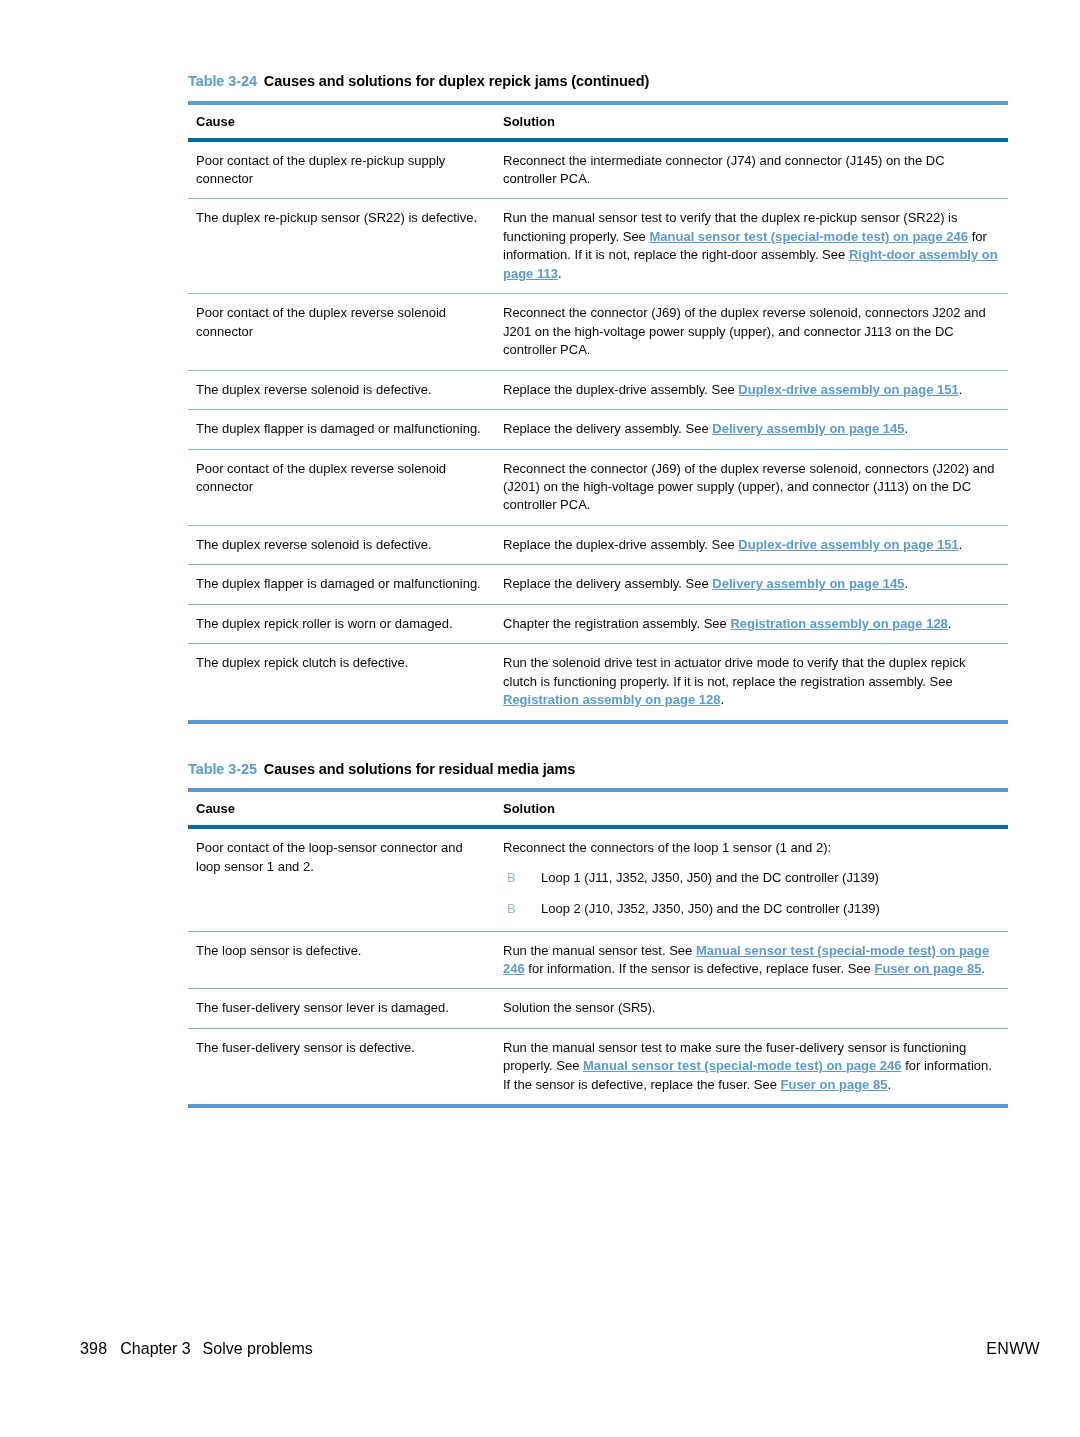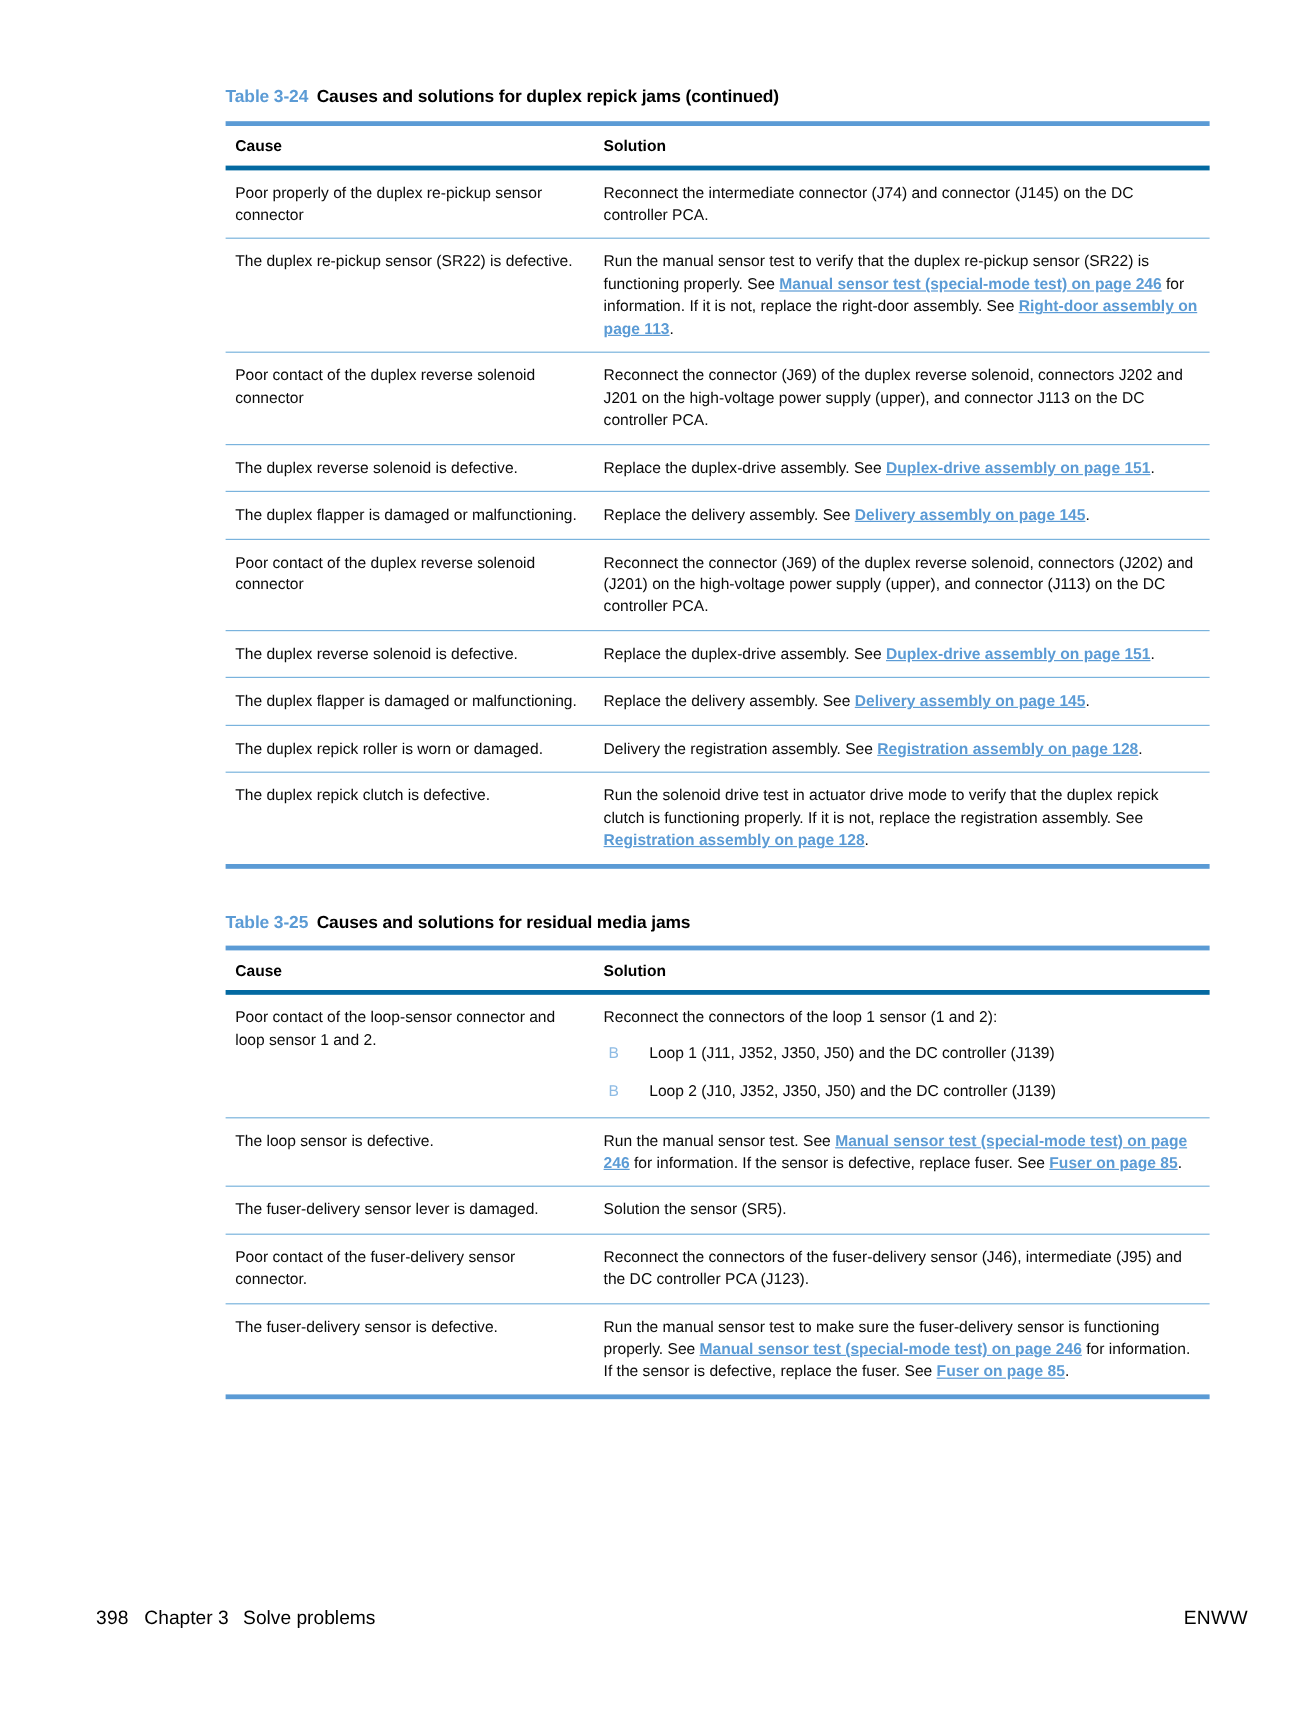--- a/index.html
+++ b/index.html
@@ -154,21 +154,21 @@
           <col class="c-solution">
         </colgroup>
       <thead>
         <tr>
           <th>Cause</th>
           <th>Solution</th>
         </tr>
       </thead>
       <tbody>
           <tr>
-            <td class="cause">Poor properly of the duplex re-pickup sensor connector</td>
+            <td class="cause">Poor contact of the duplex re-pickup supply connector</td>
             <td class="solution"><span><span>Reconnect the intermediate connector (J74) and connector (J145) on the DC controller PCA.</span></span></td>
           </tr>
           <tr>
             <td class="cause">The duplex re-pickup sensor (SR22) is defective.</td>
             <td class="solution"><span><span>Run the manual sensor test to verify that the duplex re-pickup sensor (SR22) is functioning properly. See </span><a class="xref" href="#">Manual sensor test (special-mode test) on page 246</a><span> for information. If it is not, replace the right-door assembly. See </span><a class="xref" href="#">Right-door assembly on page 113</a><span>.</span></span></td>
           </tr>
           <tr>
             <td class="cause">Poor contact of the duplex reverse solenoid connector</td>
             <td class="solution"><span><span>Reconnect the connector (J69) of the duplex reverse solenoid, connectors J202 and J201 on the high-voltage power supply (upper), and connector J113 on the DC controller PCA.</span></span></td>
           </tr>
@@ -187,21 +187,21 @@
           <tr>
             <td class="cause">The duplex reverse solenoid is defective.</td>
             <td class="solution"><span><span>Replace the duplex-drive assembly. See </span><a class="xref" href="#">Duplex-drive assembly on page 151</a><span>.</span></span></td>
           </tr>
           <tr>
             <td class="cause">The duplex flapper is damaged or malfunctioning.</td>
             <td class="solution"><span><span>Replace the delivery assembly. See </span><a class="xref" href="#">Delivery assembly on page 145</a><span>.</span></span></td>
           </tr>
           <tr>
             <td class="cause">The duplex repick roller is worn or damaged.</td>
-            <td class="solution"><span><span>Delivery the registration assembly. See </span><a class="xref" href="#">Registration assembly on page 128</a><span>.</span></span></td>
+            <td class="solution"><span><span>Chapter the registration assembly. See </span><a class="xref" href="#">Registration assembly on page 128</a><span>.</span></span></td>
           </tr>
           <tr>
             <td class="cause">The duplex repick clutch is defective.</td>
             <td class="solution"><span><span>Run the solenoid drive test in actuator drive mode to verify that the duplex repick clutch is functioning properly. If it is not, replace the registration assembly. See </span><a class="xref" href="#">Registration assembly on page 128</a><span>.</span></span></td>
           </tr>
         </tbody>
     </table>
 
     <div class="spacer-between-tables"></div>
 
@@ -236,24 +236,20 @@
           </tr>
           <tr>
             <td class="cause">The loop sensor is defective.</td>
             <td class="solution"><span><span>Run the manual sensor test. See </span><a class="xref" href="#">Manual sensor test (special-mode test) on page 246</a><span> for information. If the sensor is defective, replace fuser. See </span><a class="xref" href="#">Fuser  on page 85</a><span>.</span></span></td>
           </tr>
           <tr>
             <td class="cause">The fuser-delivery sensor lever is damaged.</td>
             <td class="solution"><span><span>Solution the sensor (SR5).</span></span></td>
           </tr>
           <tr>
-            <td class="cause">Poor contact of the fuser-delivery sensor connector.</td>
-            <td class="solution"><span><span>Reconnect the connectors of the fuser-delivery sensor (J46), intermediate (J95) and the DC controller PCA (J123).</span></span></td>
-          </tr>
-          <tr>
             <td class="cause">The fuser-delivery sensor is defective.</td>
             <td class="solution"><span><span>Run the manual sensor test to make sure the fuser-delivery sensor is functioning properly. See </span><a class="xref" href="#">Manual sensor test (special-mode test) on page 246</a><span> for information. If the sensor is defective, replace the fuser. See </span><a class="xref" href="#">Fuser  on page 85</a><span>.</span></span></td>
           </tr>
         </tbody>
     </table>
 
   </div>
 
   <div class="footer">
     <div class="footer-left">

